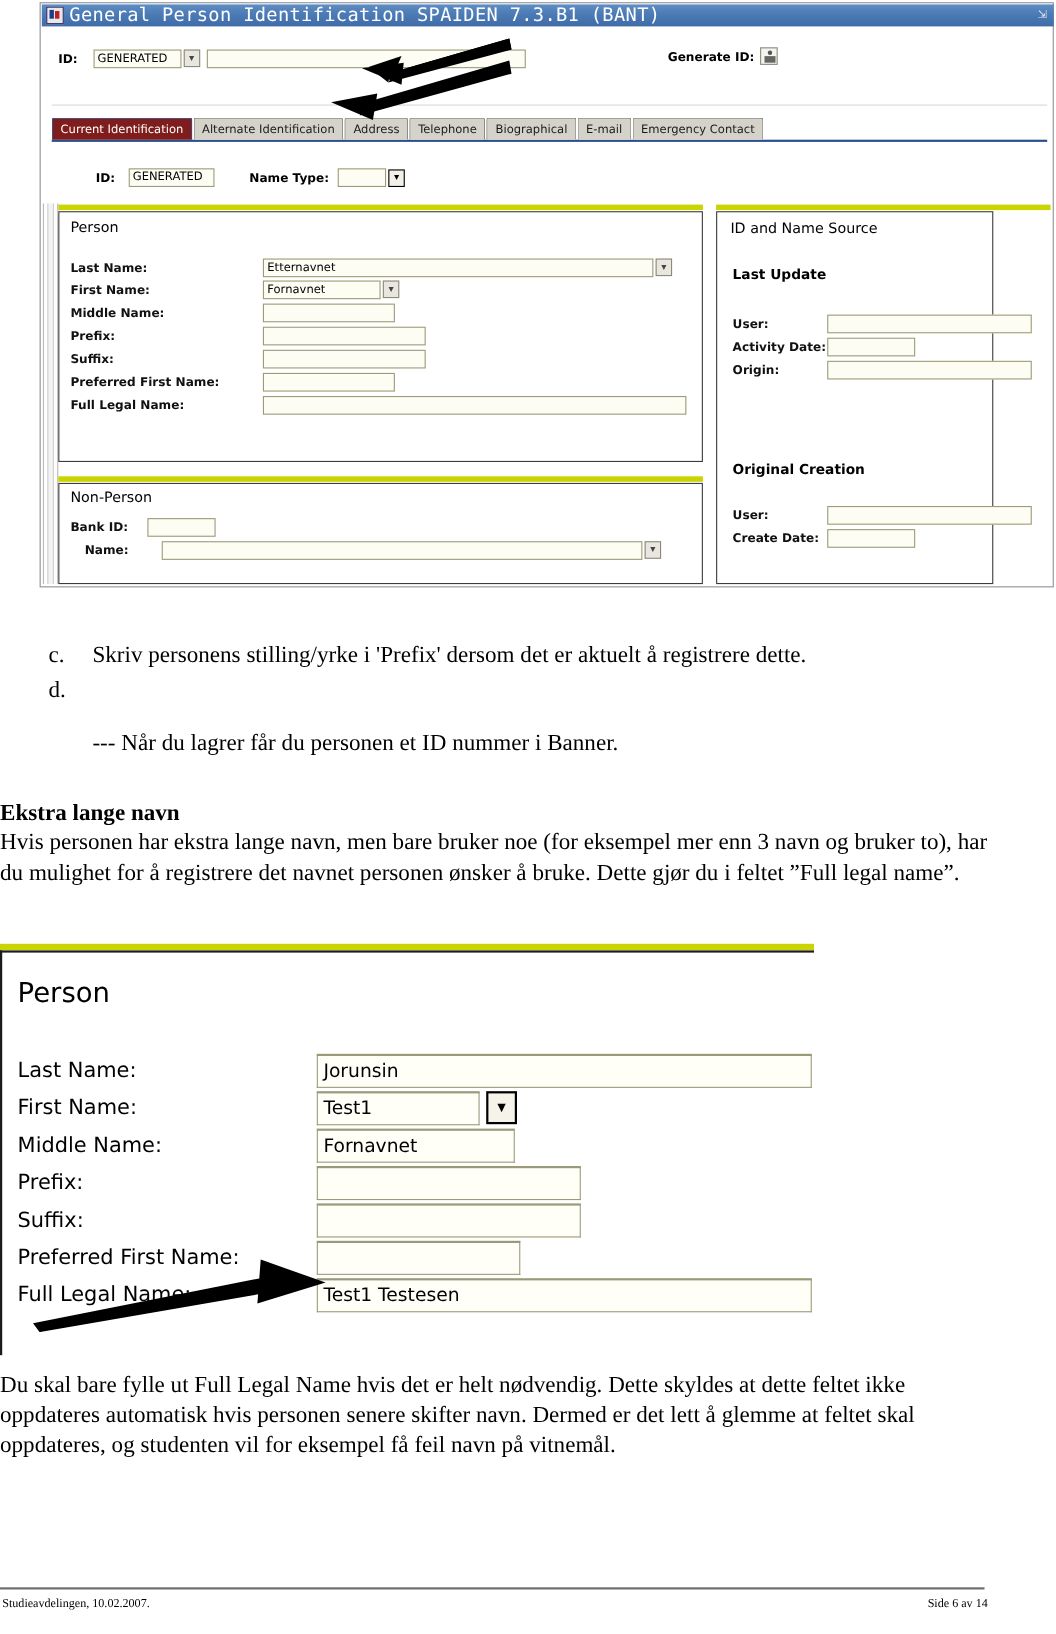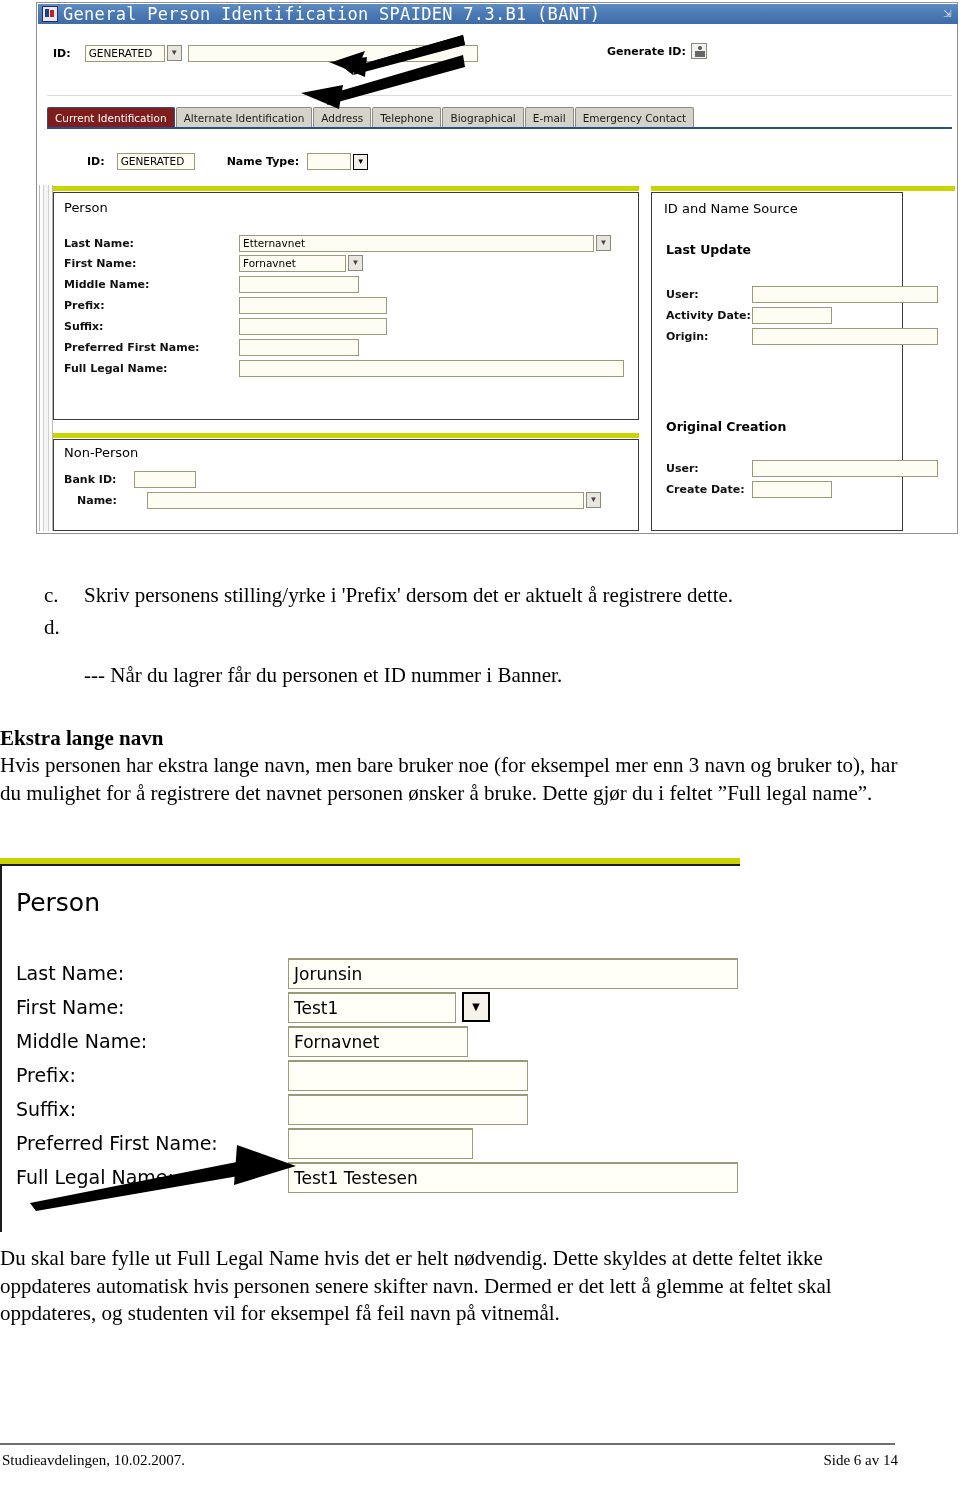--- a/index.html
+++ b/index.html
@@ -303,21 +303,21 @@
   .footer-rule {
     position: absolute;
     left: 0; top: 1443px;
     width: 895px;
     border-top: 2px solid #6f6f6f;
   }
   .footer-left, .footer-right {
     position: absolute;
     top: 1452px;
     font-family: "Liberation Serif", serif;
-    font-size: 15px;
+    font-size: 11px;
     color: #000;
   }
   .footer-left { left: 2px; }
   .footer-right { right: 62px; }
 </style>
 </head>
 <body>
 
 <div id="banner-form">
 
@@ -477,21 +477,21 @@
   <div class="panelbody">
     <div class="p2-label" style="position:absolute;left:14px;top:22px;font-size:25px;">Person</div>
 
     <div style="position:absolute;left:14px;top:90px;">
       <div style="display:flex;align-items:center;height:34px;">
         <span class="p2-label" style="width:272px;">Last Name:</span>
         <span class="p2-fld" style="width:450px;">Jorunsin</span>
       </div>
       <div style="display:flex;align-items:center;height:34px;">
         <span class="p2-label" style="width:272px;">First Name:</span>
-        <span class="p2-fld" style="width:168px;">Test1</span>
+        <span class="p2-fld" style="width:148px;">Test1</span>
         <span class="p2-drop">▼</span>
       </div>
       <div style="display:flex;align-items:center;height:34px;">
         <span class="p2-label" style="width:272px;">Middle Name:</span>
         <span class="p2-fld" style="width:180px;">Fornavnet</span>
       </div>
       <div style="display:flex;align-items:center;height:34px;">
         <span class="p2-label" style="width:272px;">Prefix:</span>
         <span class="p2-fld" style="width:240px;"></span>
       </div>

